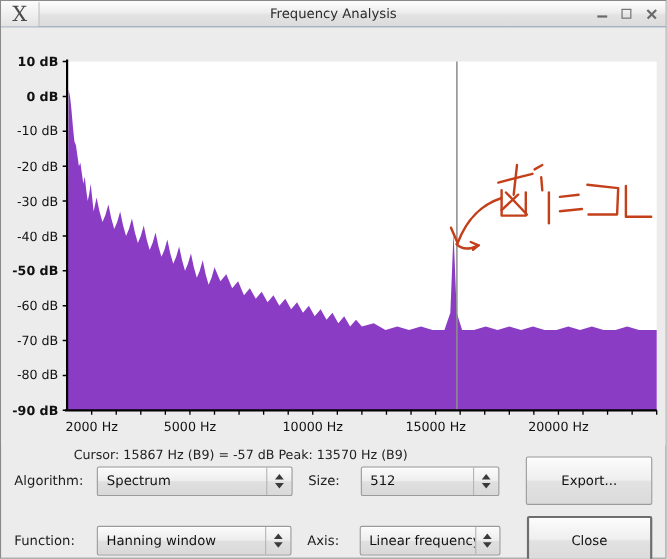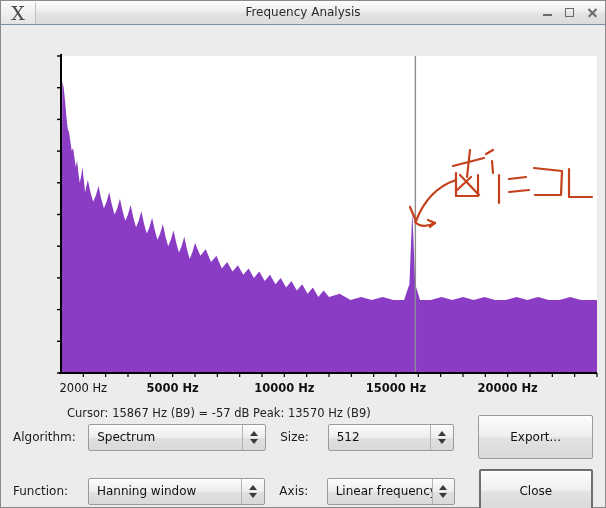--- a/index.html
+++ b/index.html
@@ -54,21 +54,21 @@
   .ylabels{position:absolute;left:0;top:0;width:58px;height:330px;}
   .ylabel{
     position:absolute;right:6px;font-size:11.5px;color:#111;white-space:nowrap;
     transform:translateY(-50%);
   }
   .ylabel.bold{font-weight:bold;}
   .xlabel{
     position:absolute;font-size:11.5px;color:#111;white-space:nowrap;
     transform:translateX(-50%);
   }
-  .xlabel.bold{font-weight:bold;}
+  .xlabel.bold{font-weight:normal;}
   .status-line{
     position:absolute;left:66px;top:381px;font-size:11.5px;color:#222;white-space:nowrap;
   }
   .annot-layer{position:absolute;left:0;top:0;width:606px;height:380px;pointer-events:none;}
 
   
   .controls{
     flex:1 1 auto;padding:10px 12px 0 12px;box-sizing:border-box;
   }
   .ctl-row{display:flex;align-items:center;margin-bottom:10px;}
@@ -174,20 +174,33 @@
           <line x1="417.3333333333333" y1="348" x2="417.3333333333333" y2="352" stroke="#000" stroke-width="1.2"></line>
           <line x1="439.6666666666667" y1="348" x2="439.6666666666667" y2="352" stroke="#000" stroke-width="1.2"></line>
           <line x1="462" y1="348" x2="462" y2="352" stroke="#000" stroke-width="1.2"></line>
           <line x1="484.3333333333333" y1="348" x2="484.3333333333333" y2="352" stroke="#000" stroke-width="1.2"></line>
           <line x1="506.6666666666667" y1="348" x2="506.6666666666667" y2="352" stroke="#000" stroke-width="1.2"></line>
           <line x1="529" y1="348" x2="529" y2="352" stroke="#000" stroke-width="1.2"></line>
           <line x1="551.3333333333333" y1="348" x2="551.3333333333333" y2="352" stroke="#000" stroke-width="1.2"></line>
           <line x1="573.6666666666667" y1="348" x2="573.6666666666667" y2="352" stroke="#000" stroke-width="1.2"></line>
           <line x1="596" y1="348" x2="596" y2="352" stroke="#000" stroke-width="1.2"></line>
         </svg>
+      <div class="ylabels" id="ylabels">
+          <div class="ylabel bold" style="top: 31px;">10 dB</div>
+          <div class="ylabel bold" style="top: 62.7px;">0 dB</div>
+          <div class="ylabel" style="top: 94.4px;">-10 dB</div>
+          <div class="ylabel" style="top: 126.1px;">-20 dB</div>
+          <div class="ylabel" style="top: 157.8px;">-30 dB</div>
+          <div class="ylabel" style="top: 189.5px;">-40 dB</div>
+          <div class="ylabel bold" style="top: 221.2px;">-50 dB</div>
+          <div class="ylabel" style="top: 252.9px;">-60 dB</div>
+          <div class="ylabel" style="top: 284.6px;">-70 dB</div>
+          <div class="ylabel" style="top: 316.3px;">-80 dB</div>
+          <div class="ylabel bold" style="top: 348px;">-90 dB</div>
+        </div>
       <div id="xlabels">
           <div class="xlabel" style="left: 82.3333px; top: 356px;">2000 Hz</div>
           <div class="xlabel bold" style="left: 171.667px; top: 356px;">5000 Hz</div>
           <div class="xlabel bold" style="left: 283.333px; top: 356px;">10000 Hz</div>
           <div class="xlabel bold" style="left: 395px; top: 356px;">15000 Hz</div>
           <div class="xlabel bold" style="left: 506.667px; top: 356px;">20000 Hz</div>
         </div>
       <div class="status-line">Cursor: 15867 Hz (B9) = -57 dB    Peak: 13570 Hz (B9)</div>
       <svg class="annot-layer" viewBox="0 0 606 380">
         <g fill="none" stroke="#c4401b" stroke-width="2.2" stroke-linecap="round" stroke-linejoin="round">

